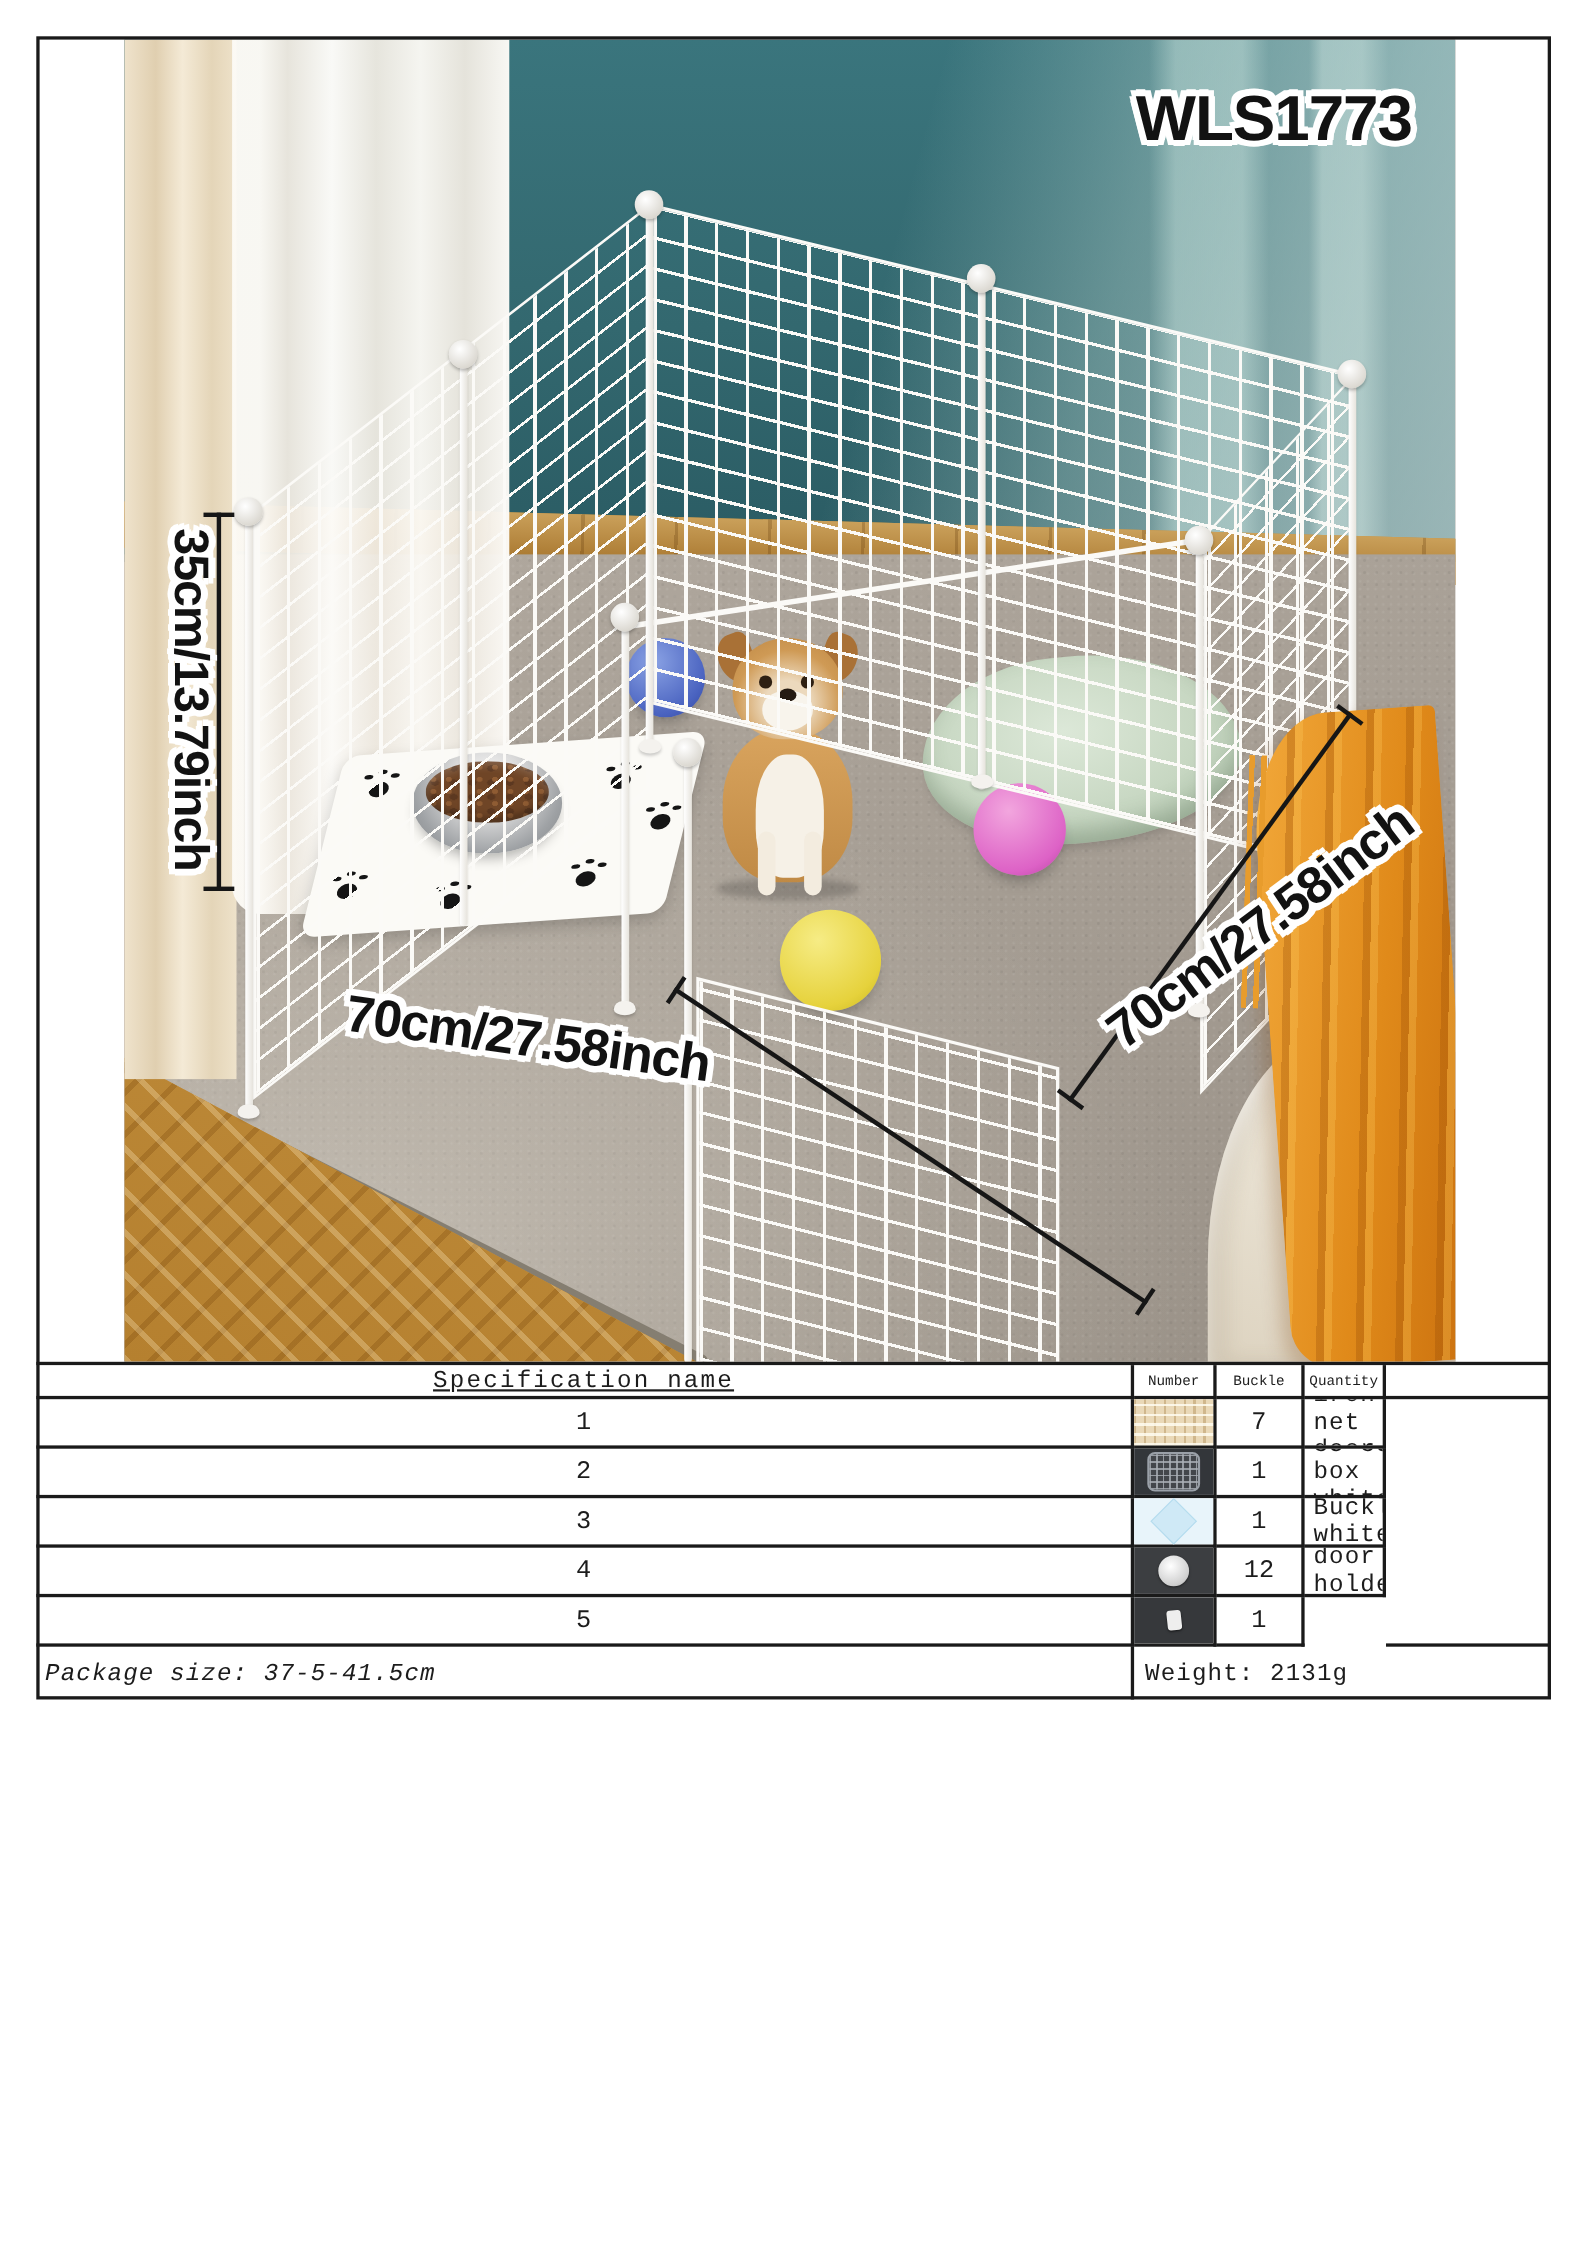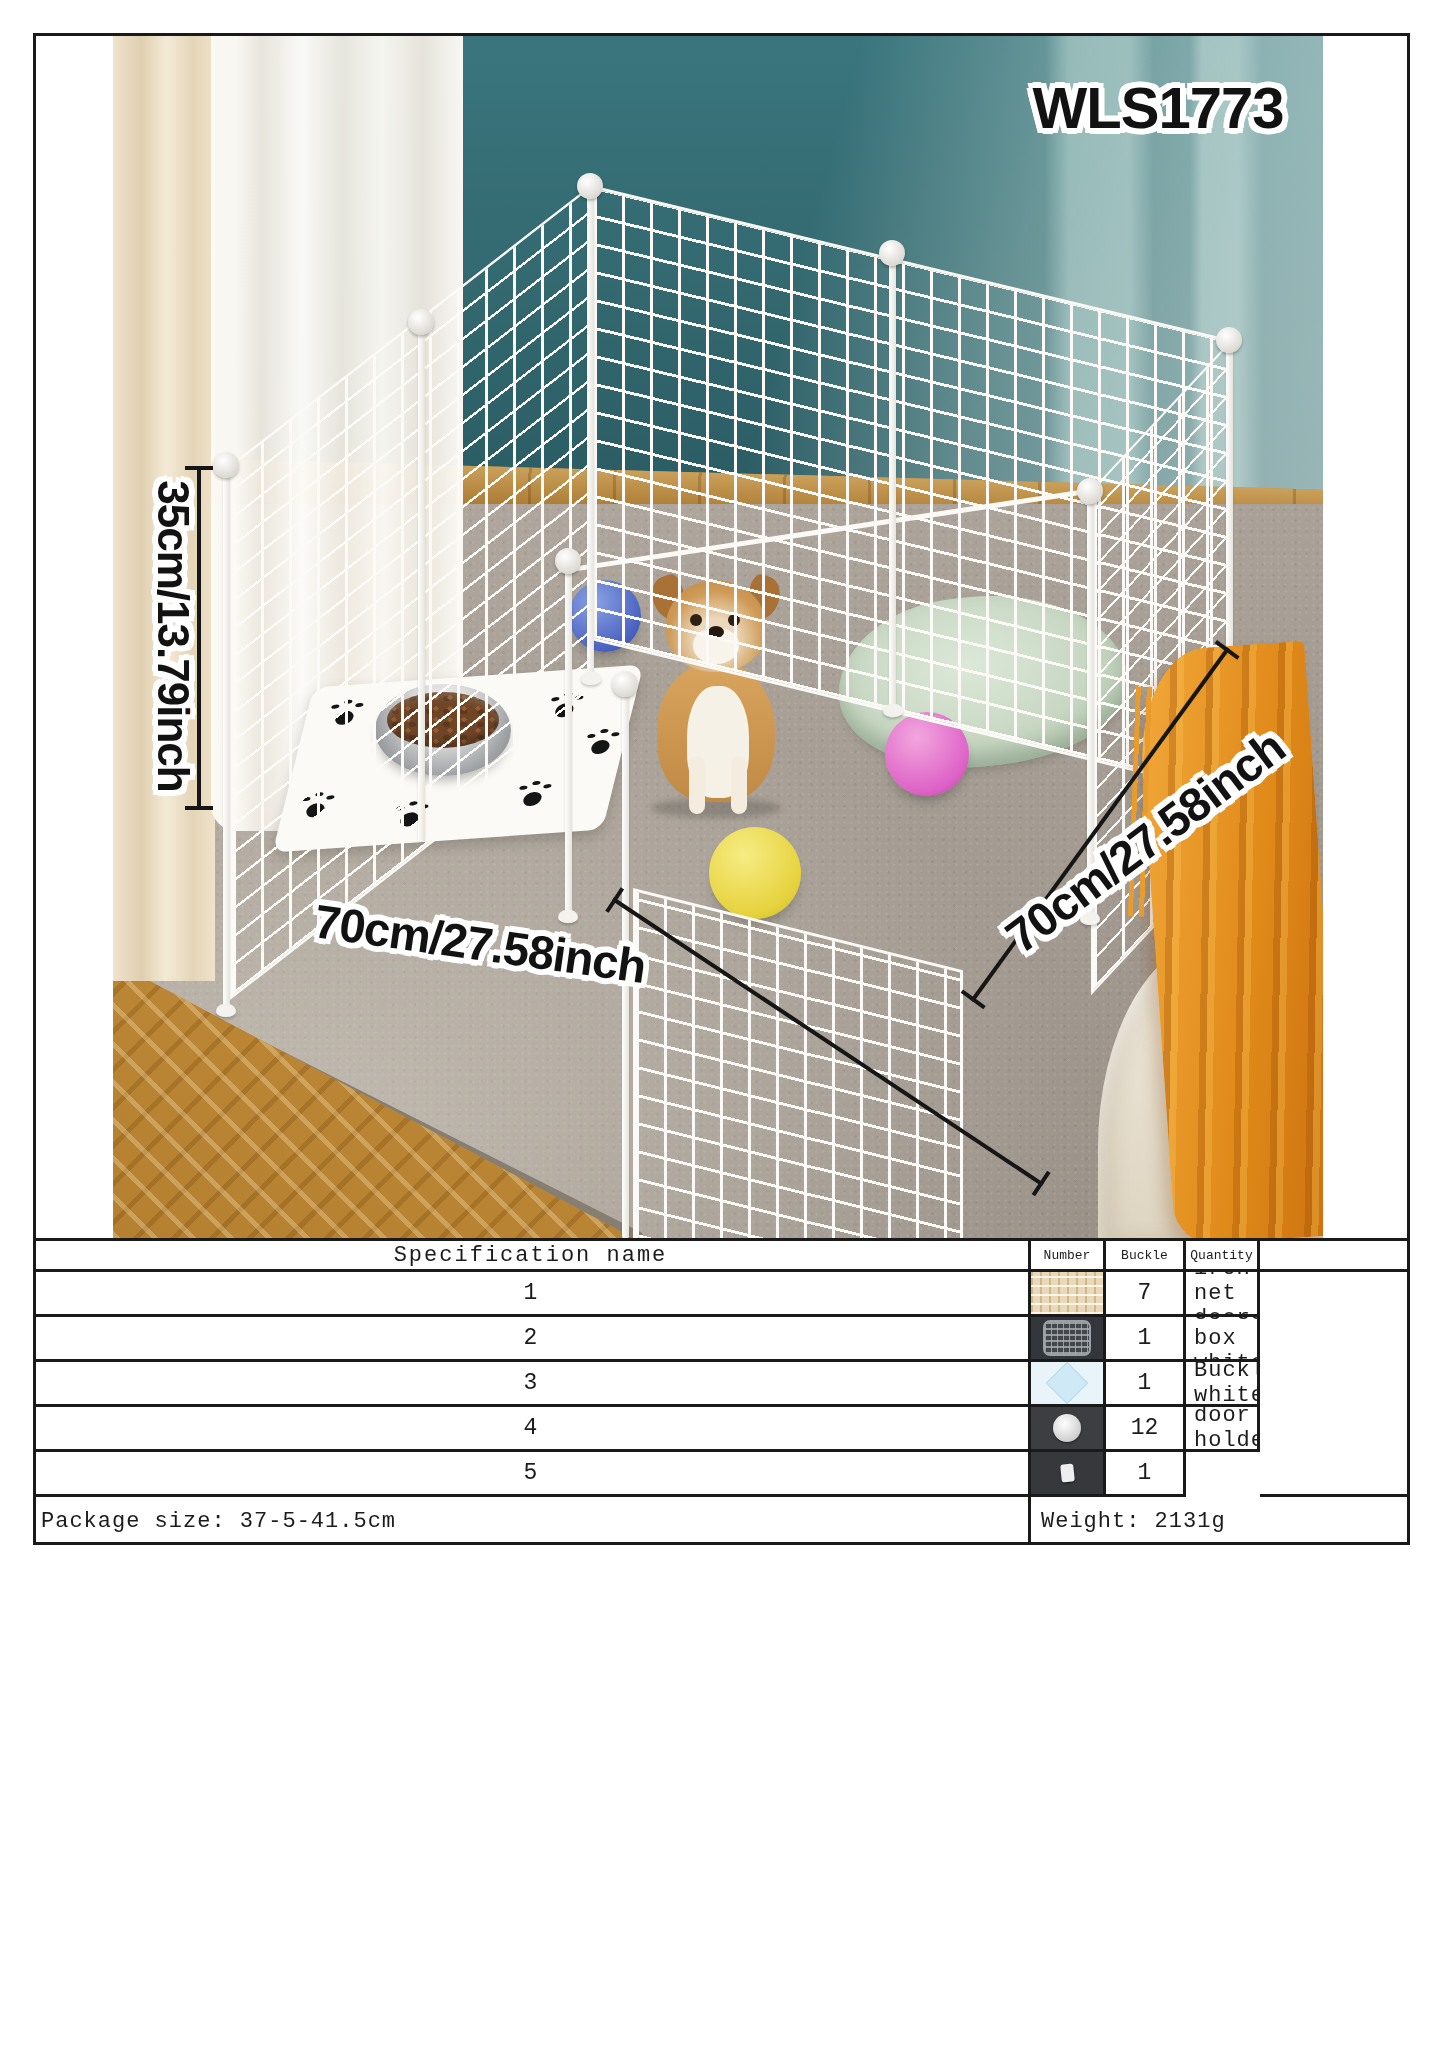--- a/index.html
+++ b/index.html
@@ -186,25 +186,25 @@
     display:grid;grid-template-columns:998px 75px 80px 74px 1fr;
     grid-template-rows:31px 45px 45px 45px 45px 45px 1fr;
     background:#fff;z-index:20;
     font-family:"Liberation Mono","DejaVu Sans Mono",monospace;color:#1c1c1c;
   }
   .c{border-right:3px solid var(--table_border,#1a1a1a);border-bottom:3px solid var(--table_border,#1a1a1a);
      display:flex;align-items:center;box-sizing:border-box;overflow:hidden;}
   .c-center{justify-content:center;}
   .c-name{padding-left:8px;font-size:22px;letter-spacing:1px;}
   .c-num{font-size:23px;}
-  .h-main{font-size:22px;letter-spacing:2px;}
+  .h-main{font-size:22px;letter-spacing:2px;text-decoration:underline;}
   .h-mini{font-size:13px;}
   .no-r{border-right:none;}
   .merged{grid-column:5;grid-row:2/7;border-right:none;}
-  .foot-l{grid-column:1;font-size:22px;padding-left:8px;letter-spacing:1px;border-bottom:none;}
+  .foot-l{grid-column:1;font-size:22px;padding-left:8px;letter-spacing:1px;border-bottom:none;font-style:italic;}
   .foot-r{grid-column:2/6;font-size:22px;padding-left:10px;letter-spacing:1px;border-right:none;border-bottom:none;}
   
   .thumb{width:100%;height:100%;position:relative;display:flex;}
   .th-net{background:#ead9b8;background-image:
     repeating-linear-gradient(0deg, rgba(255,252,240,.85) 0 2px, transparent 2px 9px),
     repeating-linear-gradient(90deg, rgba(190,160,110,.6) 0 2px, transparent 2px 9px);}
   .th-door{background:#33363a;}
   .th-door::before{content:"";position:absolute;inset:3px 12px;border:2px solid #9aa0a8;border-radius:7px;
     background-color:#43464b;background-image:
     repeating-linear-gradient(0deg, rgba(170,175,182,.8) 0 1.5px, transparent 1.5px 6px),

